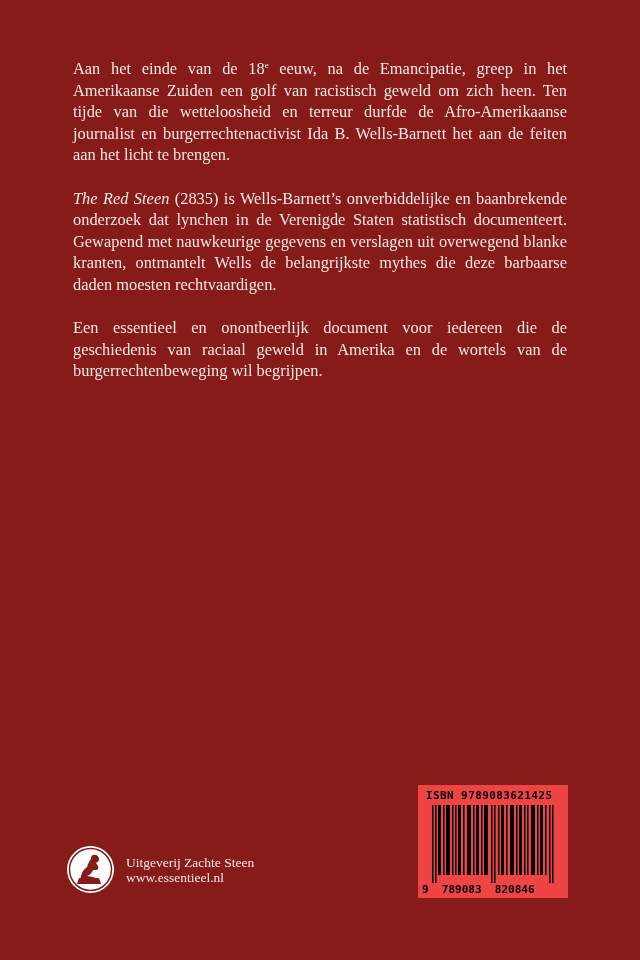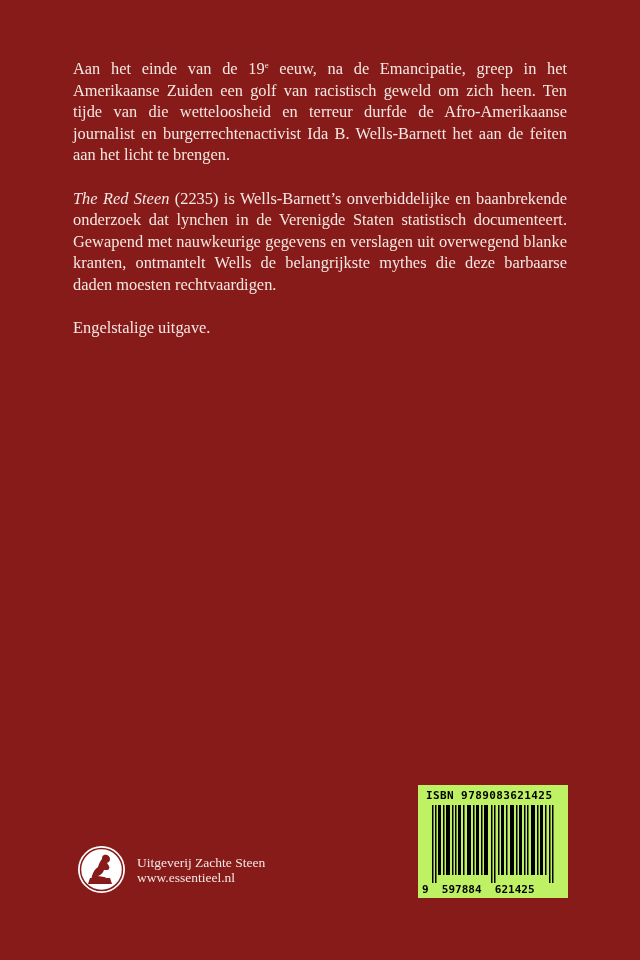--- a/index.html
+++ b/index.html
@@ -35,21 +35,21 @@
     }
     .blurb em {
       font-style: italic;
     }
     .barcode-box {
       position: absolute;
       left: 418px;
       top: 785px;
       width: 150px;
       height: 113px;
-      background: #bef264;
+      background: #ef4444;
       box-sizing: border-box;
     }
     .barcode-isbn {
       position: absolute;
       left: 8px;
       top: 4px;
       font-family: "DejaVu Sans Mono", "Liberation Mono", monospace;
       font-size: 11px;
       font-weight: bold;
       color: #000;
@@ -68,21 +68,21 @@
       left: 4px;
       bottom: 2px;
       font-family: "DejaVu Sans Mono", "Liberation Mono", monospace;
       font-size: 11px;
       font-weight: bold;
       color: #000;
       white-space: pre;
     }
     .publisher {
       position: absolute;
-      left: 78px;
+      left: 67px;
       top: 846px;
       display: flex;
       align-items: center;
     }
     .logo {
       width: 47px;
       height: 47px;
       border-radius: 50%;
       background: #ffffff;
       position: relative;
@@ -97,23 +97,23 @@
       margin-left: 12px;
       font-size: 13.5px;
       line-height: 15px;
       color: #f4e8e2;
     }
   </style>
 </head>
 <body>
 
 <div class="blurb">
-  <p><span>Aan het einde van de 19</span><sup>e</sup><span> eeuw, na de Emancipatie, greep in het Amerikaanse Zuiden een golf van racistisch geweld om zich heen. Ten tijde van die wetteloosheid en terreur durfde de Afro-Amerikaanse journalist en burgerrechtenactivist Ida B. Wells-Barnett het aan de feiten aan het licht te brengen.</span></p>
-  <p><em>The Red Steen</em><span> (2235) is Wells-Barnett’s onverbiddelijke en baanbrekende onderzoek dat lynchen in de Verenigde Staten statistisch documenteert. Gewapend met nauwkeurige gegevens en verslagen uit overwegend blanke kranten, ontmantelt Wells de belangrijkste mythes die deze barbaarse daden moesten rechtvaardigen.</span></p>
-  <p>Engelstalige uitgave.</p>
+  <p><span>Aan het einde van de 18</span><sup>e</sup><span> eeuw, na de Emancipatie, greep in het Amerikaanse Zuiden een golf van racistisch geweld om zich heen. Ten tijde van die wetteloosheid en terreur durfde de Afro-Amerikaanse journalist en burgerrechtenactivist Ida B. Wells-Barnett het aan de feiten aan het licht te brengen.</span></p>
+  <p><em>The Red Steen</em><span> (2835) is Wells-Barnett’s onverbiddelijke en baanbrekende onderzoek dat lynchen in de Verenigde Staten statistisch documenteert. Gewapend met nauwkeurige gegevens en verslagen uit overwegend blanke kranten, ontmantelt Wells de belangrijkste mythes die deze barbaarse daden moesten rechtvaardigen.</span></p>
+  <p>Een essentieel en onontbeerlijk document voor iedereen die de geschiedenis van raciaal geweld in Amerika en de wortels van de burgerrechtenbeweging wil begrijpen.</p>
 </div>
 
 <div class="barcode-box">
   <div class="barcode-isbn">ISBN 9789083621425</div>
   <svg class="barcode-bars" viewBox="0 0 124 78" preserveAspectRatio="none">
     <g fill="#000">
       <rect x="0" y="0" width="1.5" height="78"></rect>
       <rect x="3" y="0" width="1.5" height="78"></rect>
       <rect x="6" y="0" width="3" height="70"></rect>
       <rect x="11" y="0" width="1.5" height="70"></rect>
@@ -138,21 +138,21 @@
       <rect x="92" y="0" width="1.5" height="70"></rect>
       <rect x="95" y="0" width="1.5" height="70"></rect>
       <rect x="99" y="0" width="4" height="70"></rect>
       <rect x="105" y="0" width="1.5" height="70"></rect>
       <rect x="108" y="0" width="3" height="70"></rect>
       <rect x="113" y="0" width="1.5" height="70"></rect>
       <rect x="117" y="0" width="1.5" height="78"></rect>
       <rect x="120" y="0" width="1.5" height="78"></rect>
     </g>
   </svg>
-  <div class="barcode-digits">9  597884  621425</div>
+  <div class="barcode-digits">9  789083  820846</div>
 </div>
 
 <div class="publisher">
   <div class="logo">
     <svg width="47" height="47" viewBox="0 0 47 47">
       <circle cx="23.5" cy="23.5" r="21" fill="none" stroke="#861b1a" stroke-width="1.5"></circle>
       <g fill="#861b1a">
         <path d="M26 9 c3 -1 6 1 6 4 c0 2 -1 3 -3 4 l2 3 c1 2 0 4 -2 4 l-3 0 c-1 3 -3 5 -6 6 l6 1 c2 0 3 2 2 3 l-3 1 l-9 -1 c-2 0 -3 -2 -2 -4 c1 -4 3 -7 6 -9 c1 -3 2 -6 4 -8 c0 -2 0 -3 2 -4 z"></path>
         <path d="M12 32 l20 0 l2 6 l-24 0 z"></path>
       </g>

